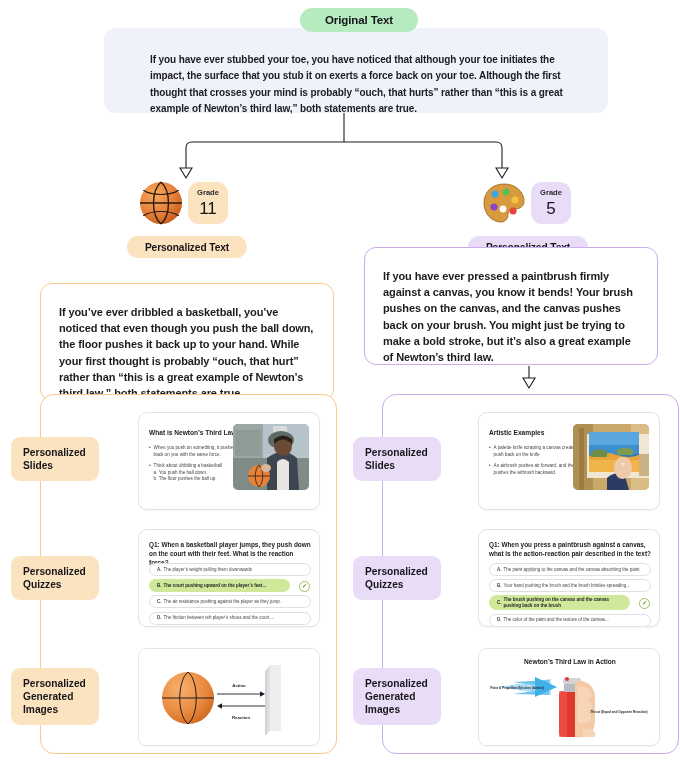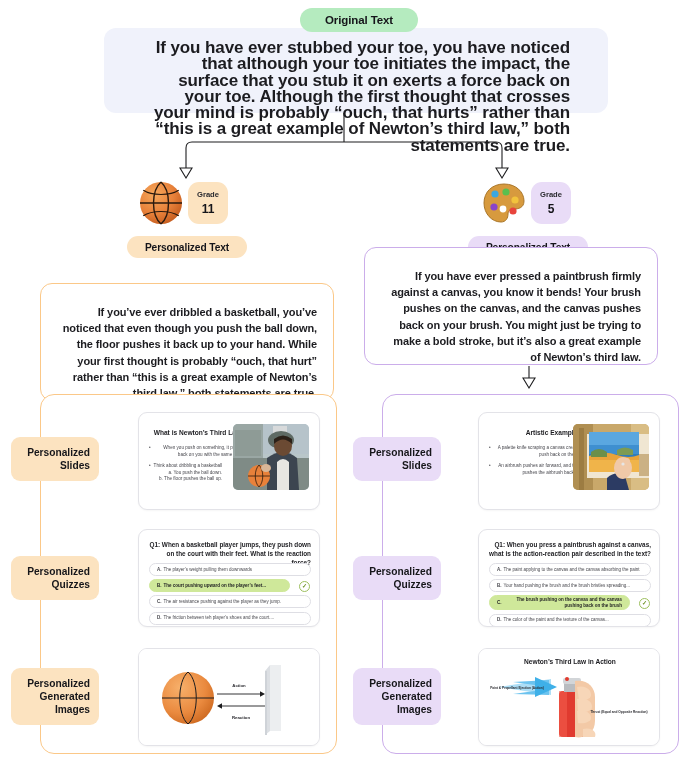--- a/index.html
+++ b/index.html
@@ -3,33 +3,33 @@
 <meta charset="utf-8">
 <style>
   * { box-sizing: border-box; margin: 0; padding: 0; }
   html, body {
     width: 680px; height: 766px;
     background: #ffffff;
     font-family: "Liberation Sans", sans-serif;
     color: #1a1a1a;
     overflow: hidden;
   }
-  .stage { position: relative; width: 680px; height: 766px; text-align: right; }
+  .stage { position: relative; width: 680px; height: 766px; }
 
   
   .orig-box {
     position: absolute; left: 104px; top: 28px;
     width: 504px; height: 85px;
     background: #f0f2fb;
     border-radius: 12px;
   }
   .orig-text {
-    position: absolute; left: 150px; top: 40px;
+    position: absolute; left: 150px; top: 52px;
     width: 420px;
-    font-size: 17px; font-weight: bold; line-height: 16.3px;
+    font-size: 10px; font-weight: bold; line-height: 16.3px;
     color: #1c1c20; letter-spacing: -0.1px;
   }
   .badge {
     position: absolute;
     display: flex; align-items: center; justify-content: center;
     font-size: 11.5px; font-weight: bold; letter-spacing: -0.1px;
     border-radius: 999px;
     color: #15151a;
   }
   .badge-orig {
@@ -46,21 +46,21 @@
     border-radius: 50%;
   }
   .grade-chip {
     position: absolute; width: 40px; height: 42px;
     border-radius: 11px;
     display: flex; flex-direction: column;
     align-items: center; justify-content: center;
     line-height: 1;
   }
   .grade-chip .g-label { font-size: 7.6px; font-weight: bold; color: #2a2a2f; margin-bottom: 4px; }
-  .grade-chip .g-num { font-size: 12px; font-weight: bold; color: #15151a; }
+  .grade-chip .g-num { font-size: 17px; font-weight: normal; color: #15151a; }
   .chip-l { background: #fce3c0; }
   .chip-r { background: #e9dcf7; }
 
   
   .ptext-card {
     position: absolute; width: 294px; height: 118px;
     background: #ffffff; border-radius: 12px;
   }
   .ptext-l { left: 40px; top: 259px; border: 1.3px solid #fbc888; margin-top: 24px; }
   .ptext-r { left: 364px; top: 247px; border: 1.3px solid #cbadea; }
@@ -78,21 +78,21 @@
     position: absolute; top: 394px; width: 297px; height: 360px;
     border-radius: 14px; background: #ffffff;
   }
   .panel-l { left: 40px; border: 1.3px solid #fbc888; }
   .panel-r { left: 382px; border: 1.3px solid #cbadea; }
 
   
   .step-label {
     position: absolute; width: 88px;
     border-radius: 9px;
-    padding: 9px 9px 9px 2px;
+    padding: 9px 9px 9px 12px;
     font-size: 10.2px; font-weight: bold; line-height: 13px;
     color: #16161a;
   }
   .step-l { background: #fce3c0; left: 11px; }
   .step-r { background: #e9dcf7; left: 353px; }
 
   
   .card {
     position: absolute;
     background: #ffffff;

